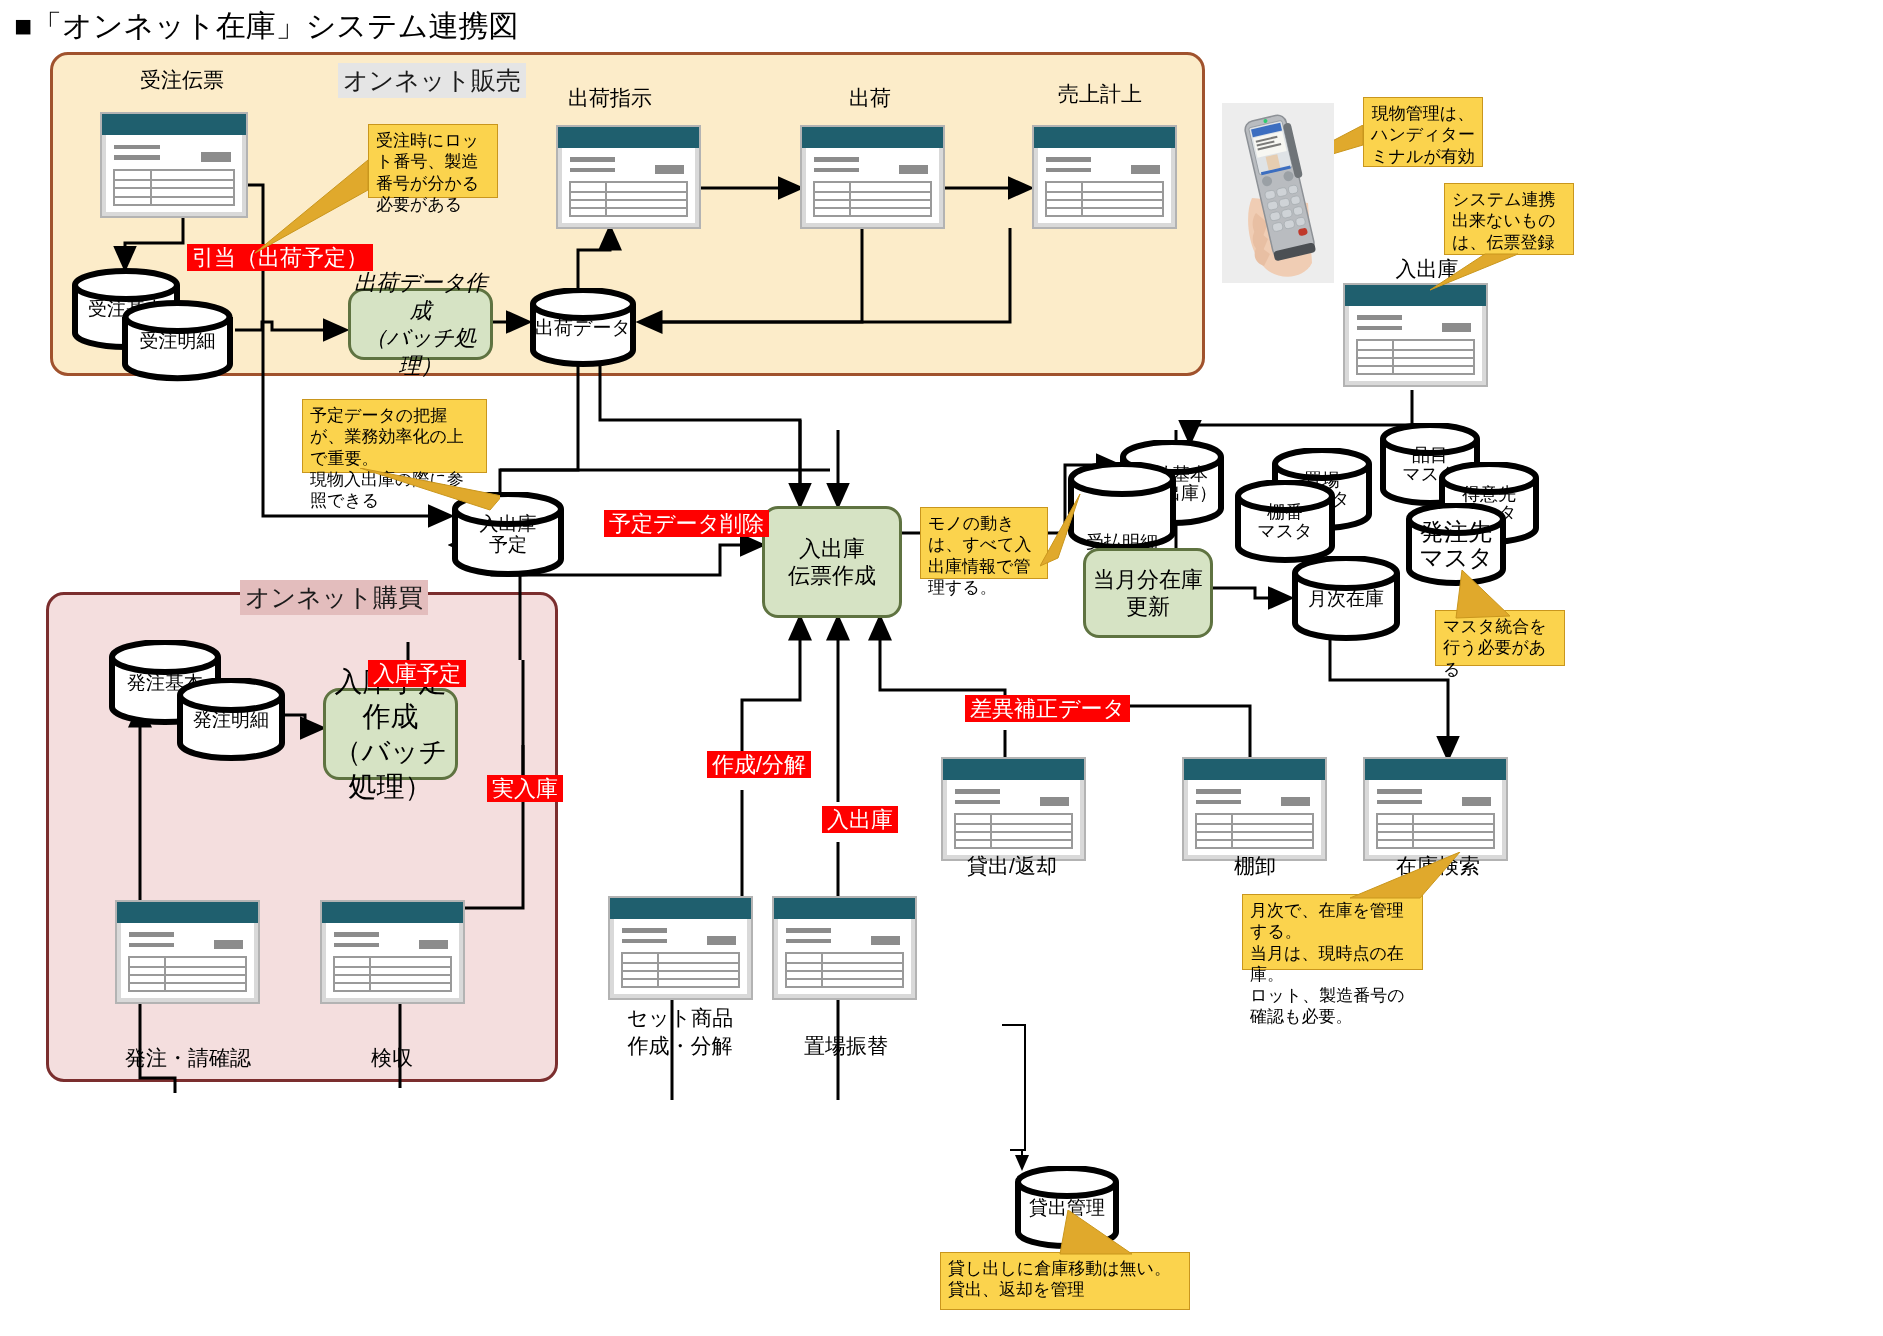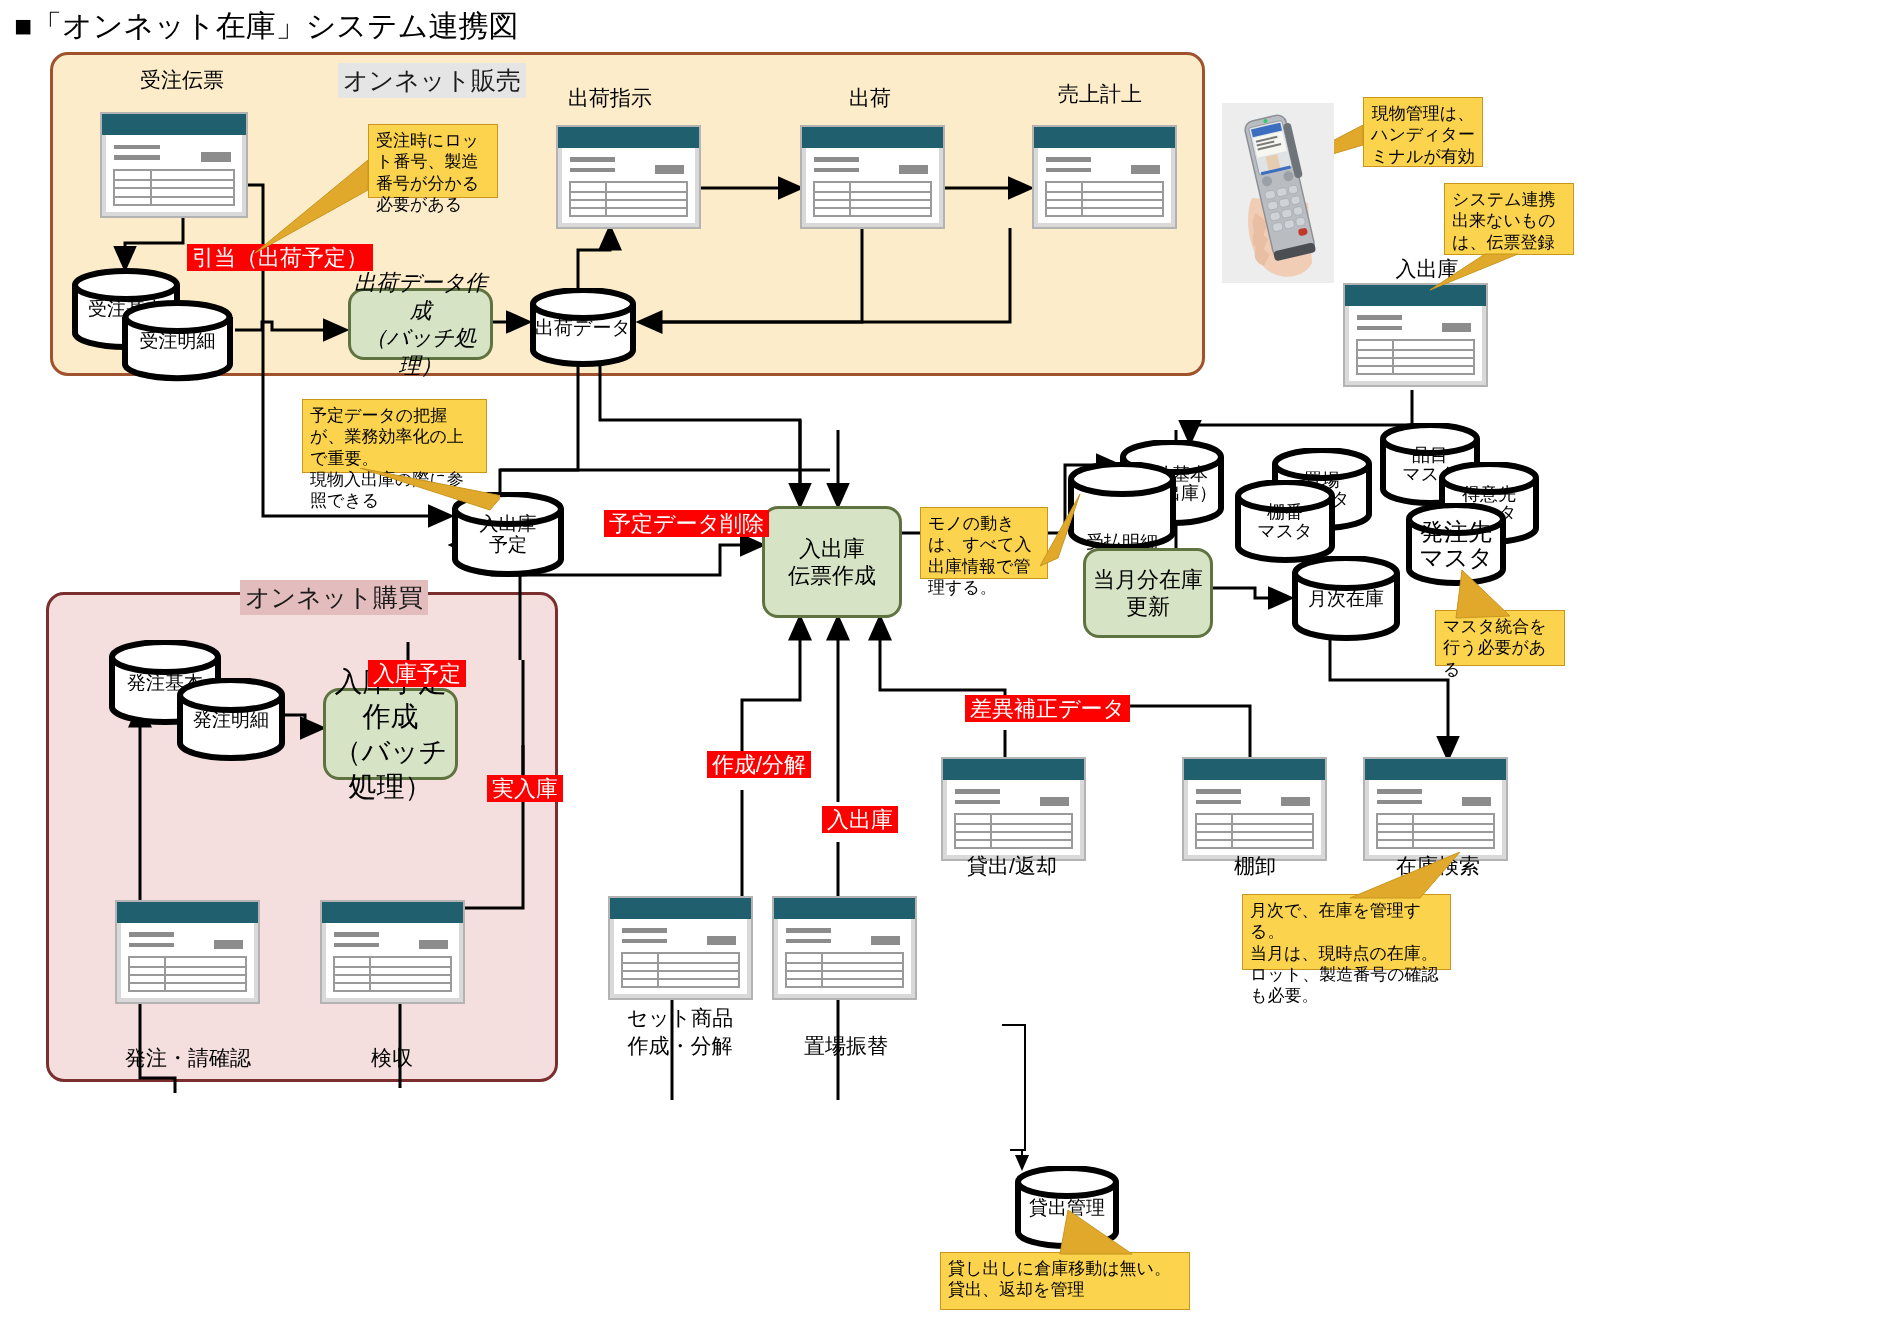--- a/index.html
+++ b/index.html
@@ -533,21 +533,21 @@
   <div class="callout" style="left:920px;top:507px;width:128px;height:72px;">モノの動きは、すべて入出庫情報で管理する。</div>
   <svg class="abs" style="left:1040px;top:488px;width:80px;height:80px;">
     <path d="M0,78 L40,6 L18,70 Z" fill="#e0a92c" stroke="#c9961d" stroke-width="1"></path>
   </svg>
 
   <div class="callout" style="left:1435px;top:610px;width:130px;height:56px;">マスタ統合を行う必要がある</div>
   <svg class="abs" style="left:1440px;top:570px;width:110px;height:55px;">
     <path d="M16,48 L22,0 L70,46 Z" fill="#e0a92c" stroke="#c9961d" stroke-width="1"></path>
   </svg>
 
-  <div class="callout" style="left:1242px;top:894px;width:209px;height:76px;white-space:pre-line;">月次で、在庫を管理する。
+  <div class="callout" style="left:1242px;top:894px;width:181px;height:76px;white-space:pre-line;">月次で、在庫を管理する。
 当月は、現時点の在庫。
 ロット、製造番号の確認も必要。</div>
   <svg class="abs" style="left:1350px;top:852px;width:130px;height:60px;">
     <path d="M0,46 L110,0 L70,46 Z" fill="#e0a92c" stroke="#c9961d" stroke-width="1"></path>
   </svg>
 
   <div class="callout" style="left:940px;top:1252px;width:250px;height:58px;">貸し出しに倉庫移動は無い。貸出、返却を管理</div>
   <svg class="abs" style="left:1040px;top:1210px;width:120px;height:55px;">
     <path d="M20,44 L28,0 L92,44 Z" fill="#e0a92c" stroke="#c9961d" stroke-width="1"></path>
   </svg>

